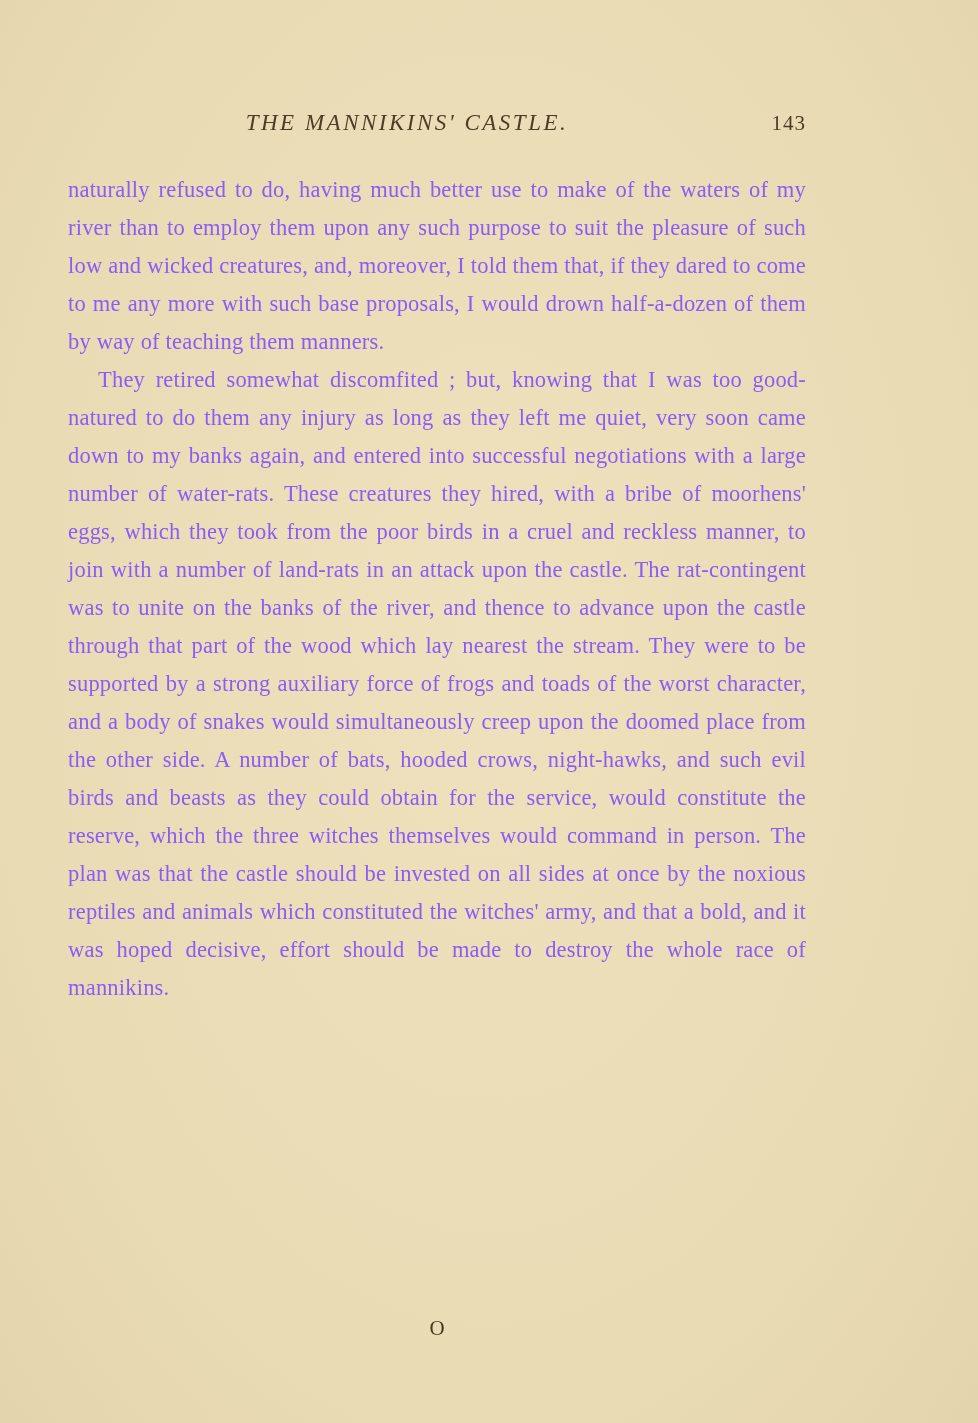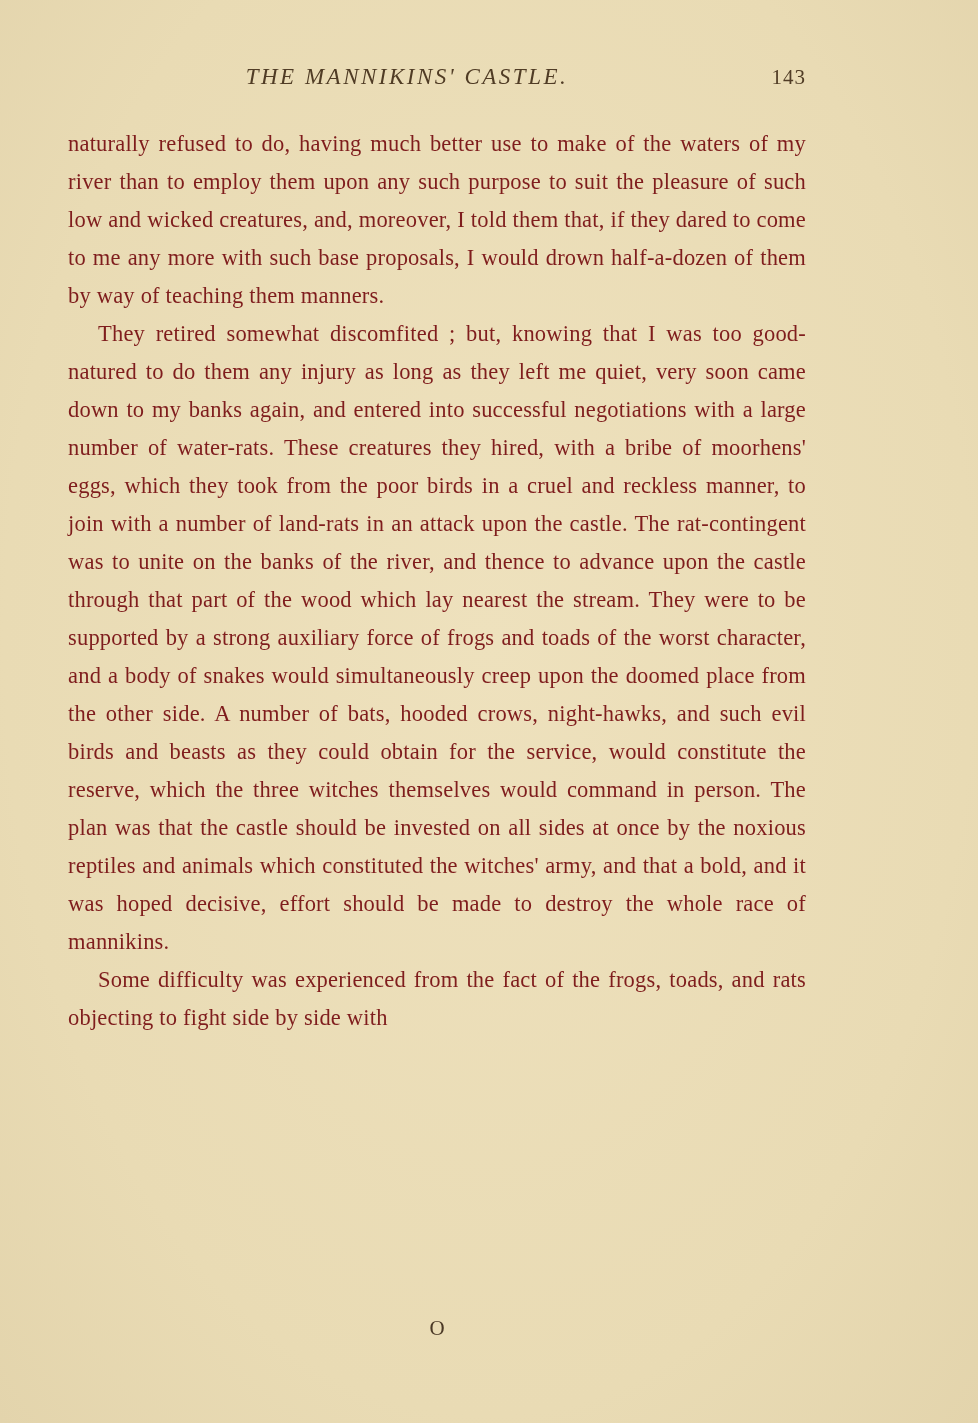--- a/index.html
+++ b/index.html
@@ -20,21 +20,21 @@
     color: #4c3a26;
   }
   .text-col {
     position: absolute;
     left: 68px;
     width: 738px;
     top: 0;
   }
   .running-header {
     position: relative;
-    margin-top: 64px;
+    margin-top: 110px;
     height: 34px;
   }
   .running-title {
     position: absolute;
     left: 0;
     right: 60px;
     text-align: center;
     font-style: italic;
     font-size: 23px;
     letter-spacing: 2.5px;
@@ -47,21 +47,21 @@
     top: 1px;
     font-size: 21px;
     letter-spacing: 1px;
     color: #503c25;
   }
   .body-text {
     margin-top: 27px;
     font-size: 22.5px;
     line-height: 38px;
     text-align: justify;
-    color: #7f1d1d;
+    color: #8b5cf6;
     letter-spacing: 0.2px;
   }
   .body-text p {
     margin: 0;
   }
   .body-text p.indent {
     text-indent: 30px;
   }
   .signature-line {
     position: absolute;
@@ -81,20 +81,19 @@
   <div class="text-col">
 
     <div class="running-header">
       <span class="running-title">THE MANNIKINS' CASTLE.</span>
       <span class="page-number">143</span>
     </div>
 
     <div class="body-text">
       <p>naturally refused to do, having much better use to make of the waters of my river than to employ them upon any such purpose to suit the pleasure of such low and wicked creatures, and, moreover, I told them that, if they dared to come to me any more with such base proposals, I would drown half-a-dozen of them by way of teaching them manners.</p>
       <p class="indent">They retired somewhat discomfited ; but, knowing that I was too good-natured to do them any injury as long as they left me quiet, very soon came down to my banks again, and entered into successful negotiations with a large number of water-rats. These creatures they hired, with a bribe of moorhens' eggs, which they took from the poor birds in a cruel and reckless manner, to join with a number of land-rats in an attack upon the castle. The rat-contingent was to unite on the banks of the river, and thence to advance upon the castle through that part of the wood which lay nearest the stream. They were to be supported by a strong auxiliary force of frogs and toads of the worst character, and a body of snakes would simultaneously creep upon the doomed place from the other side. A number of bats, hooded crows, night-hawks, and such evil birds and beasts as they could obtain for the service, would constitute the reserve, which the three witches themselves would command in person. The plan was that the castle should be invested on all sides at once by the noxious reptiles and animals which constituted the witches' army, and that a bold, and it was hoped decisive, effort should be made to destroy the whole race of mannikins.</p>
-      <p class="indent">Some difficulty was experienced from the fact of the frogs, toads, and rats objecting to fight side by side with</p>
     </div>
 
   </div>
 
   <div class="signature-line">O</div>
 
 </div>
 
 </body></html>

